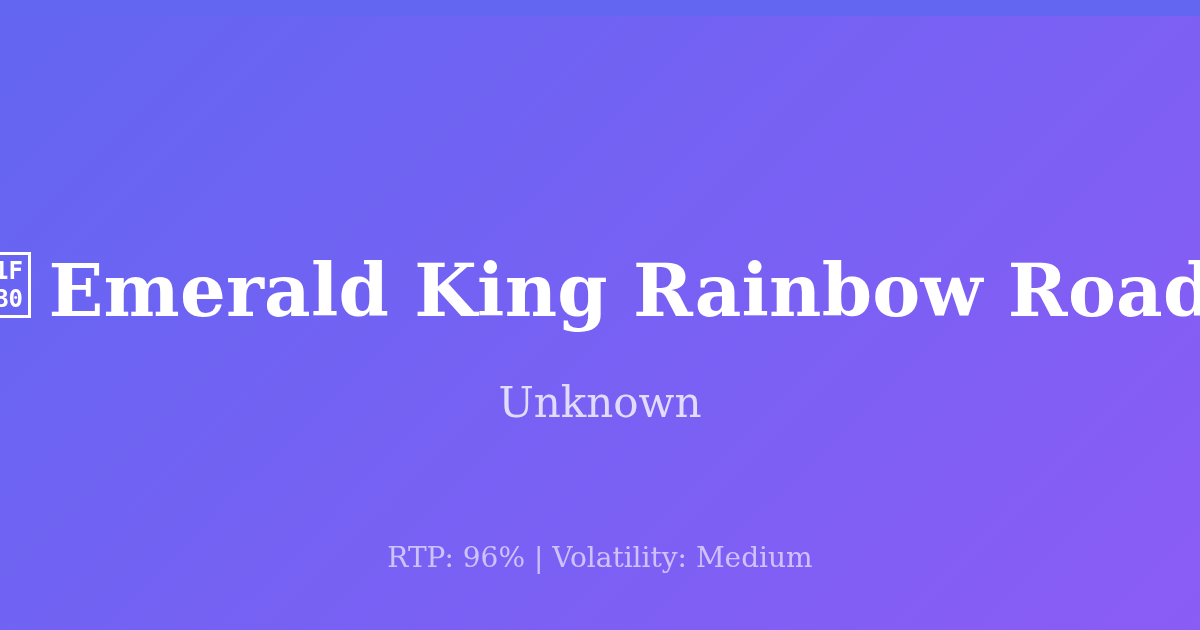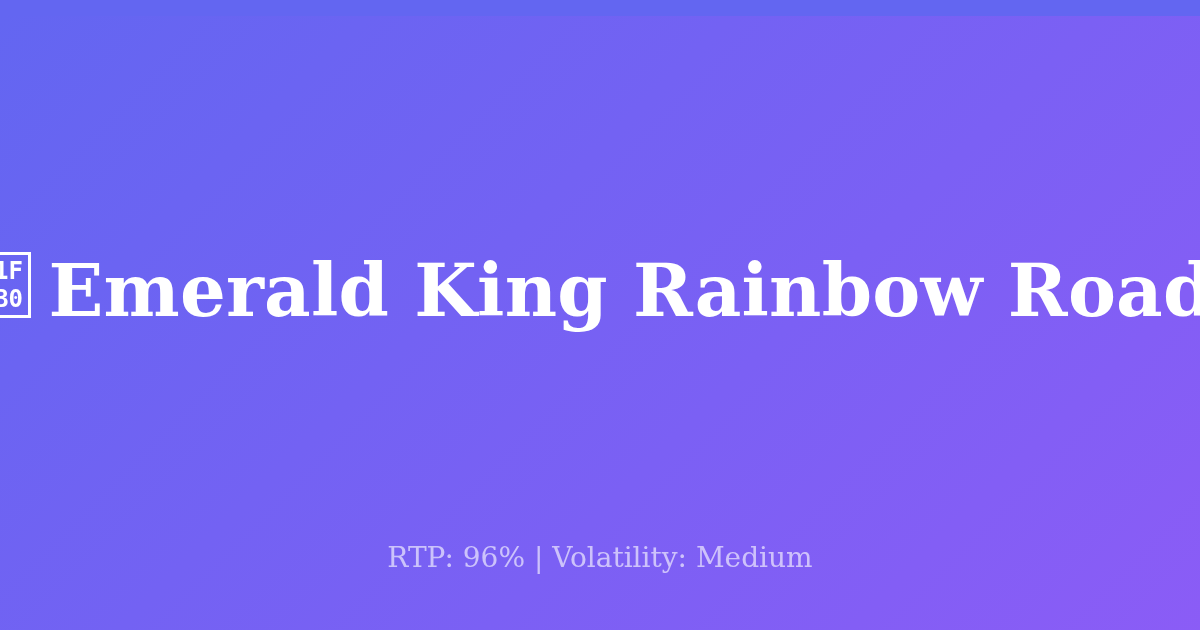--- a/index.html
+++ b/index.html
@@ -115,16 +115,17 @@
 </style>
 </head>
 <body>
 
 <div class="og-card">
 
   <div class="title-row">
     <h1 class="card-title"><span class="emoji-tofu"><span class="hex top">1F</span><span class="hex bottom">B0</span></span><span>Emerald King Rainbow Road</span></h1>
   </div>
 
+  <div class="card-subtitle">Unknown</div>
 
   <div class="card-meta">RTP: 96% | Volatility: Medium</div>
 
 </div>
 
 </body></html>

